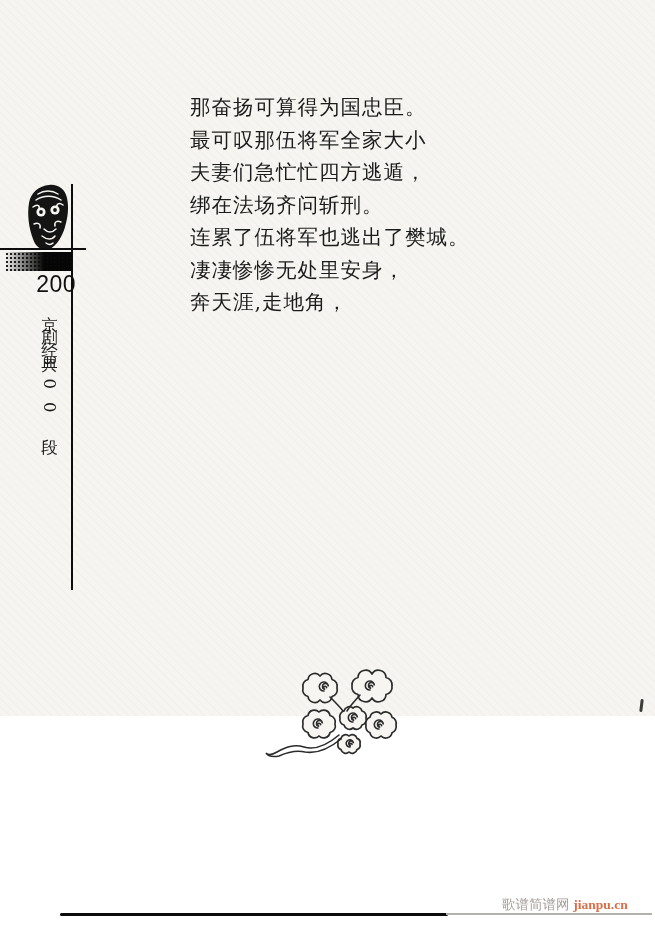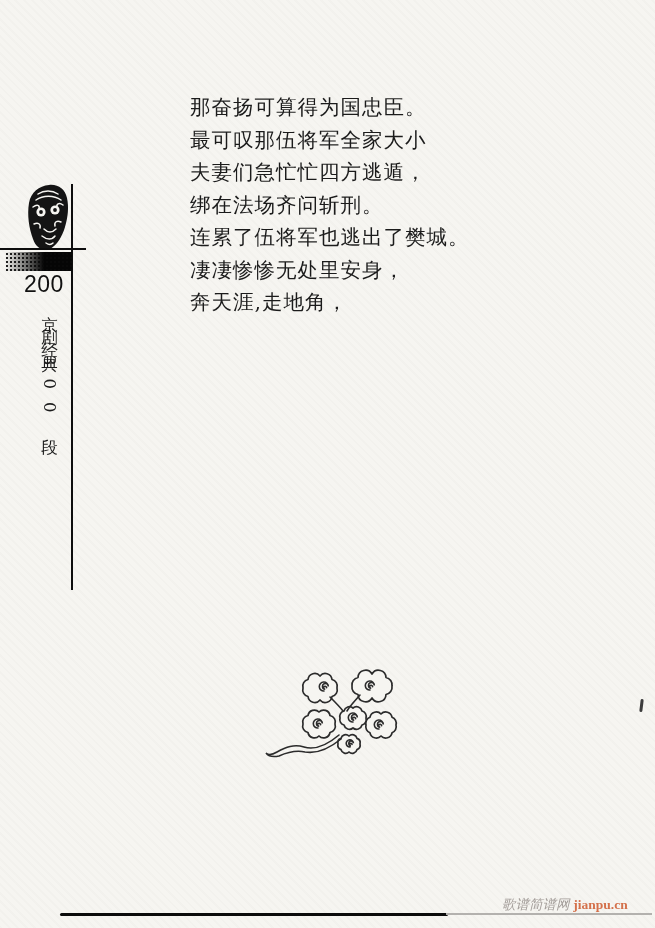--- a/index.html
+++ b/index.html
@@ -3,21 +3,21 @@
 <meta charset="utf-8">
 <style>
   html,body{margin:0;padding:0;}
   body{
     width:655px;height:928px;
     font-family:"DejaVu Serif", serif;
     overflow:hidden;
   }
   .page{
     position:relative;
-    width:655px;height:928px;
+    width:655px;height:716px;
     background-color:#f6f5f1;
     background-image:repeating-linear-gradient(45deg, rgba(120,118,108,0.028) 0 2px, transparent 2px 6px);
   }
   
   .lyrics{
     position:absolute;left:190px;top:91px;width:330px;
     font-size:20.5px;line-height:32.5px;
     color:#1b1b1b;letter-spacing:1px;
     font-family:"DejaVu Serif", serif;
   }
@@ -27,21 +27,21 @@
   .v-rule{position:absolute;left:71px;top:184px;width:2px;height:406px;background:#0d0d0d;}
   .h-rule{position:absolute;left:0;top:248px;width:86px;height:2px;background:#0d0d0d;}
   .grad-bar{
     position:absolute;left:5px;top:252px;width:67px;height:19px;
     background:
       radial-gradient(circle, rgba(10,10,10,0.9) 0.9px, transparent 1.2px) 0 0/4px 4px repeat,
       linear-gradient(to right, rgba(0,0,0,0), #050505 58%);
   }
   .page-number{
     position:absolute;left:24px;top:271px;width:52px;
-    text-align:left;font-family:"Liberation Sans", sans-serif;
+    text-align:right;font-family:"Liberation Sans", sans-serif;
     font-size:23px;color:#111;letter-spacing:0.5px;
   }
   .series-title{
     position:absolute;left:38px;top:303px;height:200px;
     writing-mode:vertical-rl;text-orientation:mixed;
     font-size:16.5px;color:#1c1c1c;letter-spacing:13px;
     font-family:"DejaVu Serif", serif;
   }
   
   .cloud-svg{position:absolute;left:264px;top:666px;}
@@ -56,21 +56,21 @@
   .bottom-line-gray{
     position:absolute;left:446px;top:913px;width:206px;height:2px;
     background:#b3b1ae;
   }
   
   .watermark{
     position:absolute;left:502px;top:896px;
     font-size:13.5px;white-space:nowrap;
     font-family:"Liberation Sans", sans-serif;
   }
-  .wm-name{color:#a39d99;font-style:italic;}
+  .wm-name{color:#a39d99;}
   .wm-url{color:#d4714b;font-weight:bold;font-family:Liberation Serif, serif;}
 </style>
 </head>
 <body>
 
 <div class="page">
 
   <div class="lyrics">
     <div class="lyric-line">那奋扬可算得为国忠臣。</div>
     <div class="lyric-line">最可叹那伍将军全家大小</div>

